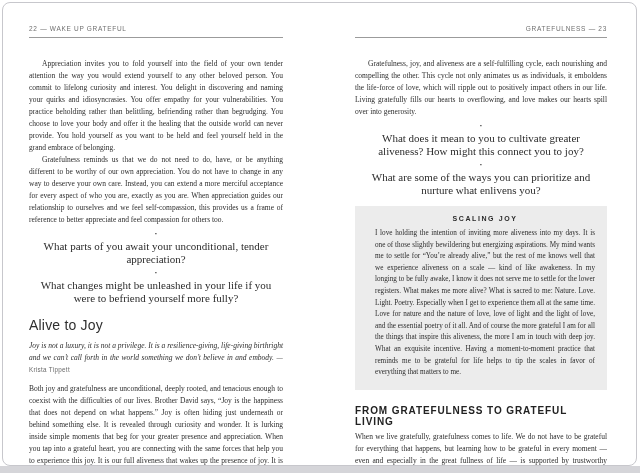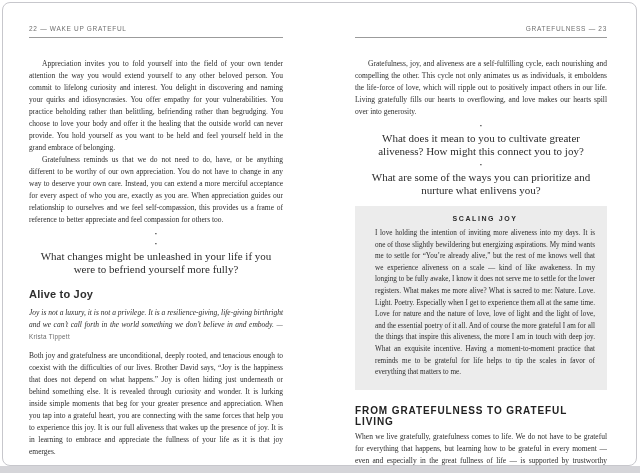--- a/index.html
+++ b/index.html
@@ -47,21 +47,21 @@
     font-size: 4.5px; line-height: 5px; color: #2c2c2c;
     margin: 5px 0 4px 0;
   }
   .question {
     font-family: "Liberation Serif", serif;
     font-size: 11px; line-height: 12.5px; color: #2c2c2c;
     text-align: center; margin: 0 4px;
   }
   .subhead {
     font-family: "Liberation Sans", sans-serif;
-    font-weight: bold; font-size: 11px; color: #2f2f2f;
+    font-weight: normal; font-size: 14px; color: #2f2f2f;
     letter-spacing: 0.2px; margin: 13px 0 7px 0;
   }
   .quote { font-style: italic; margin-bottom: 7px; }
   .quote-attrib {
     font-family: "Liberation Sans", sans-serif;
     font-style: normal; font-size: 6.3px;
     color: #6a6a6a; letter-spacing: 0.3px;
   }
   .joy-box {
     background: #ececec;
@@ -92,20 +92,21 @@
 <div class="book-card">
 
   <div class="col col-left">
     <div class="running-head">22 — WAKE UP GRATEFUL</div>
     <hr class="head-rule">
 
     <p class="serif indent first-block">Appreciation invites you to fold yourself into the field of your own tender attention the way you would extend yourself to any other beloved person. You commit to lifelong curiosity and interest. You delight in discovering and naming your quirks and idiosyncrasies. You offer empathy for your vulnerabilities. You practice beholding rather than belittling, befriending rather than begrudging. You choose to love your body and offer it the healing that the outside world can never provide. You hold yourself as you want to be held and feel yourself held in the grand embrace of belonging.</p>
     <p class="serif indent">Gratefulness reminds us that we do not need to do, have, or be anything different to be worthy of our own appreciation. You do not have to change in any way to deserve your own care. Instead, you can extend a more merciful acceptance for every aspect of who you are, exactly as you are. When appreciation guides our relationship to ourselves and we feel self-compassion, this provides us a frame of reference to better appreciate and feel compassion for others too.</p>
 
     <span class="sep">▪</span>
+    <p class="question">What parts of you await your unconditional, tender appreciation?</p>
     <span class="sep">▪</span>
     <p class="question">What changes might be unleashed in your life if you were to befriend yourself more fully?</p>
 
     <div class="subhead">Alive to Joy</div>
 
     <p class="serif quote">
       <span>Joy is not a luxury, it is not a privilege. It is a resilience-giving, life-giving birthright and we can’t call forth in the world something we don’t believe in and embody.</span>
       <span class="quote-attrib">— Krista Tippett</span>
     </p>
 

